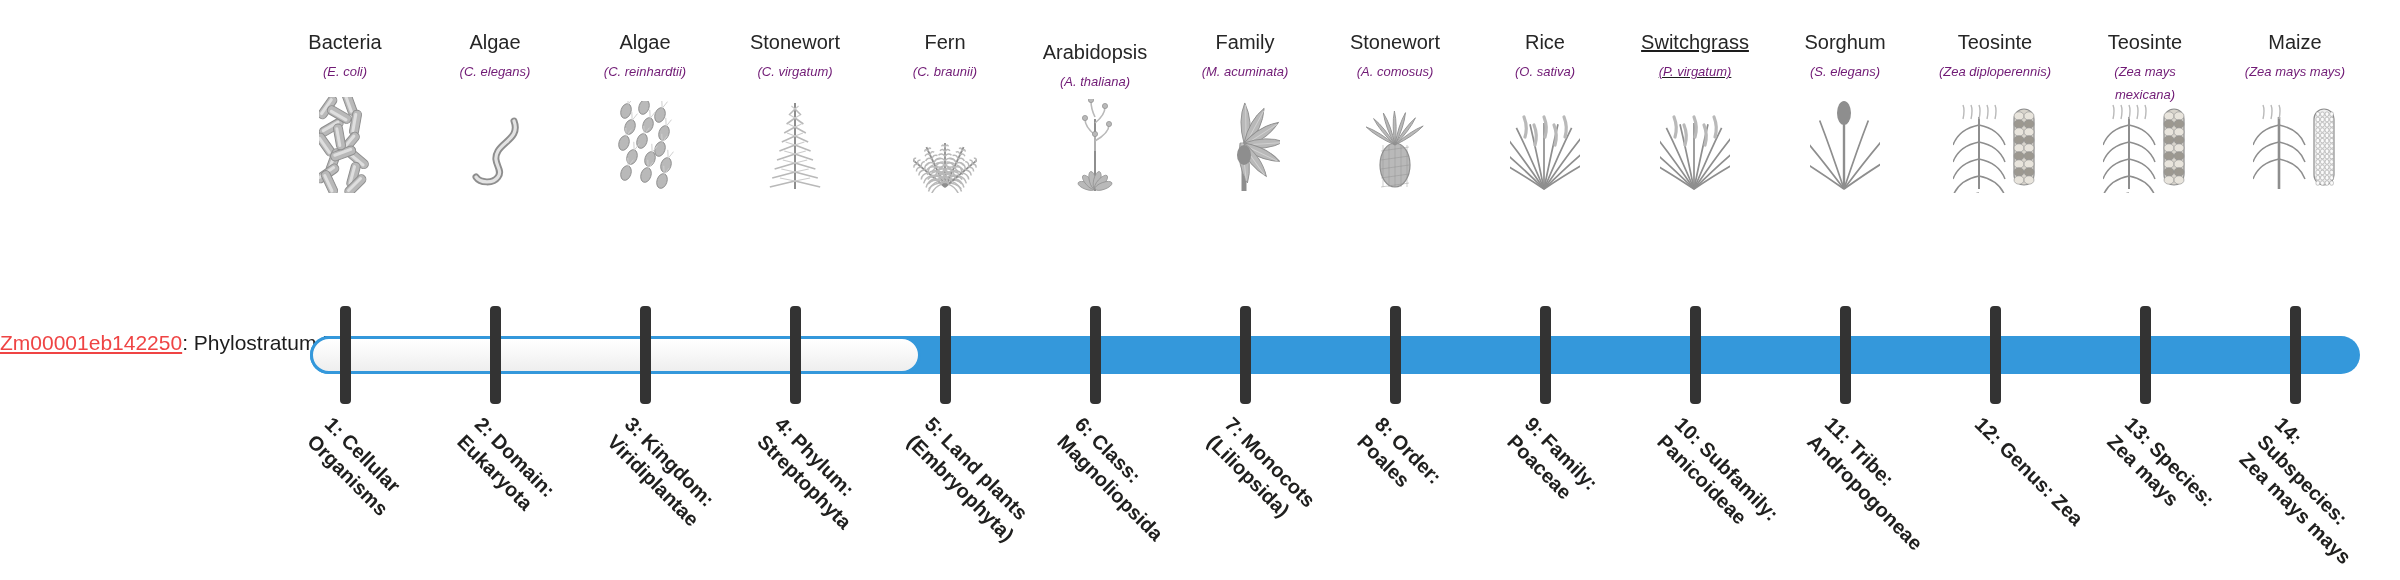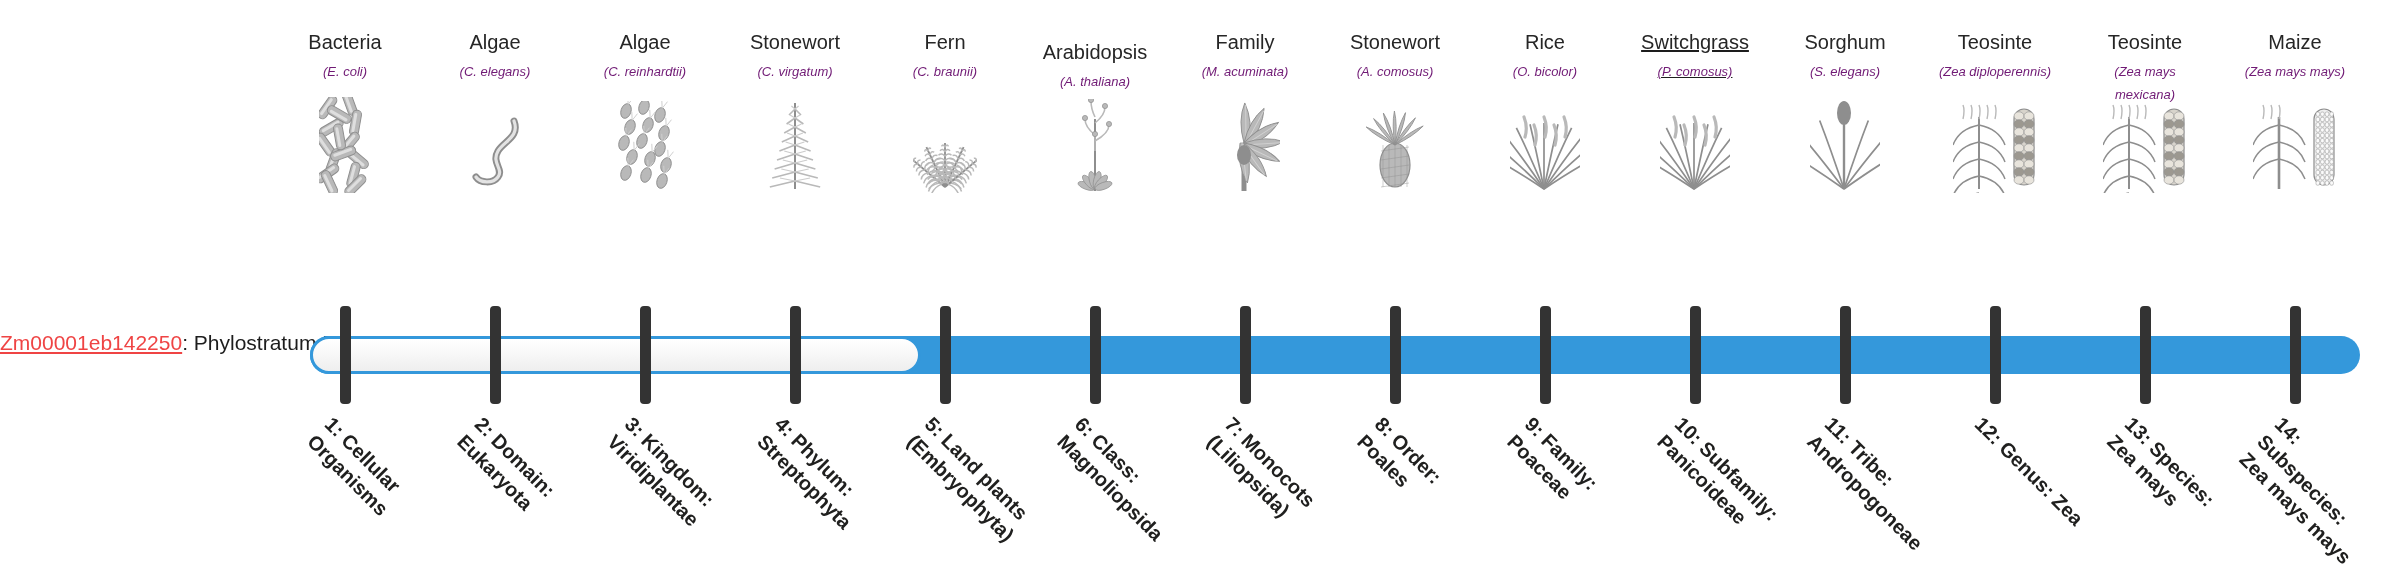--- a/index.html
+++ b/index.html
@@ -95,25 +95,25 @@
       <div class="col" style="left: 1245px;">
         <div class="common">Family</div>
         <div class="sci">(M. acuminata)</div>
       </div>
       <div class="col" style="left: 1395px;">
         <div class="common">Stonewort</div>
         <div class="sci">(A. comosus)</div>
       </div>
       <div class="col" style="left: 1545px;">
         <div class="common">Rice</div>
-        <div class="sci">(O. bicolor)</div>
+        <div class="sci">(O. sativa)</div>
       </div>
       <div class="col" style="left: 1695px; text-decoration: underline;">
         <div class="common">Switchgrass</div>
-        <div class="sci">(P. comosus)</div>
+        <div class="sci">(P. virgatum)</div>
       </div>
       <div class="col" style="left: 1845px;">
         <div class="common">Sorghum</div>
         <div class="sci">(S. elegans)</div>
       </div>
       <div class="col" style="left: 1995px;">
         <div class="common">Teosinte</div>
         <div class="sci">(Zea diploperennis)</div>
       </div>
       <div class="col" style="left: 2145px;">

